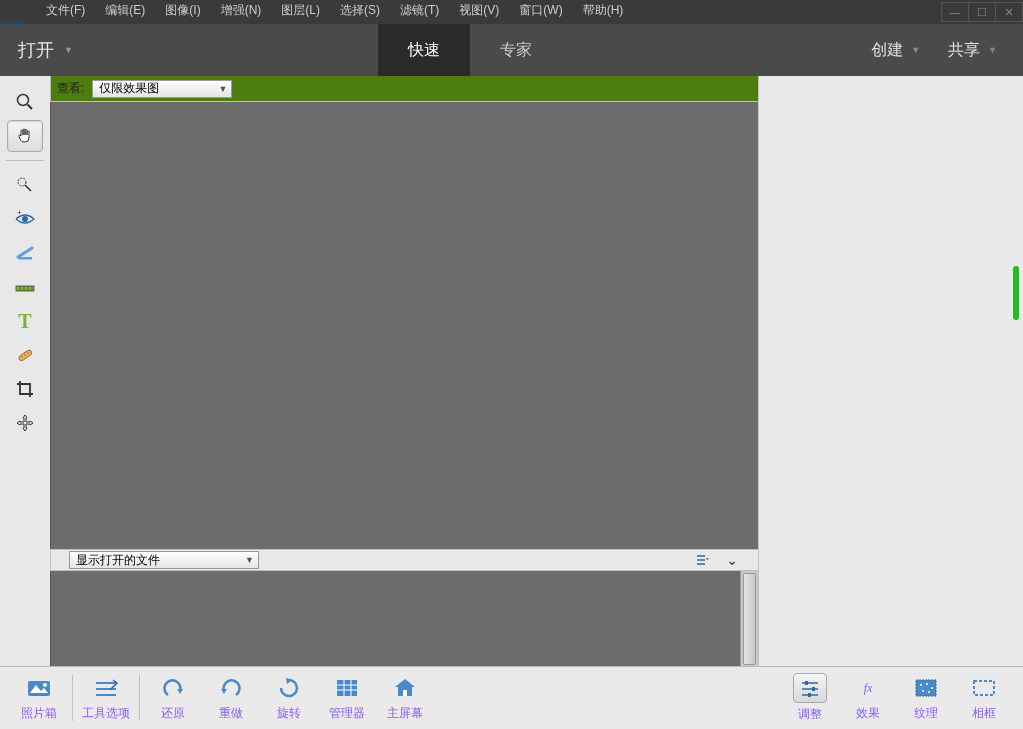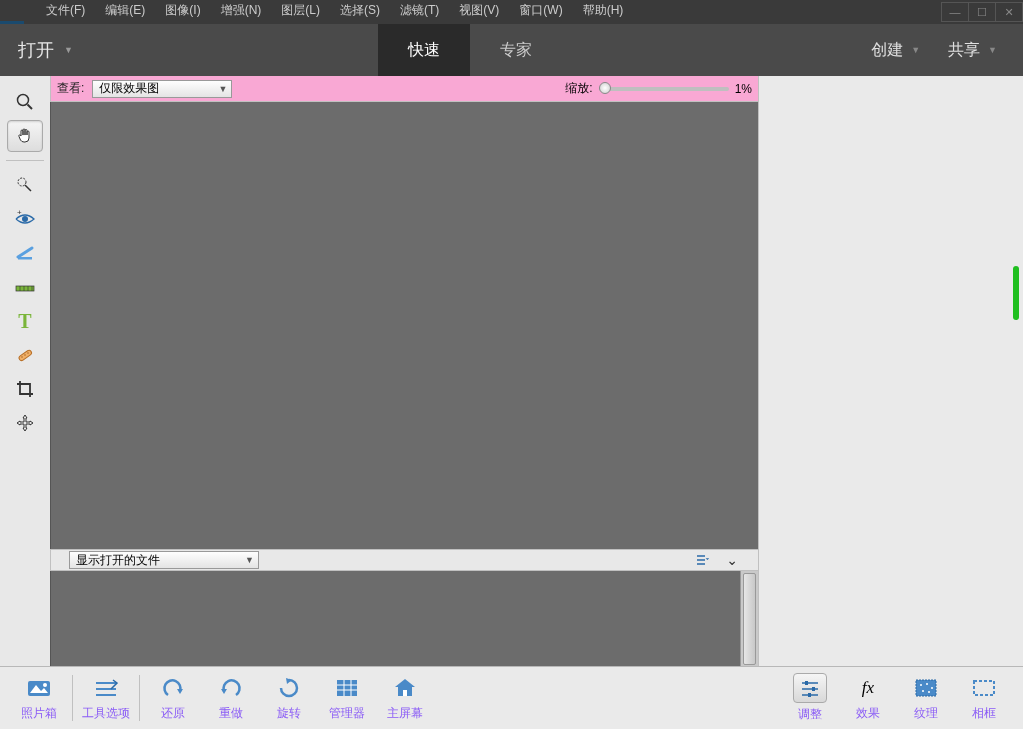--- a/index.html
+++ b/index.html
@@ -28,21 +28,21 @@
 .right-action .tri { font-size: 9px; margin-left: 8px; color: #888; }
 
 
 .left-toolbar { position: absolute; top: 76px; left: 0; width: 50px; bottom: 63px; background: #e8e8e8; padding: 6px 0; }
 .tool-section { display: flex; flex-direction: column; align-items: center; gap: 2px; padding: 4px 0; }
 .tool-sep { height: 1px; background: #c0c0c0; margin: 4px 6px; }
 .tool { width: 36px; height: 32px; display: flex; align-items: center; justify-content: center; border-radius: 4px; cursor: pointer; font-size: 18px; }
 .tool.active { background: linear-gradient(#f5f5f5,#ddd); border: 1px solid #aaa; box-shadow: inset 0 1px 2px rgba(0,0,0,0.15); }
 
 
-.options-bar { position: absolute; top: 76px; left: 50px; right: 265px; height: 26px; background: #f9a8d4; display: flex; align-items: center; padding: 0 6px; border-bottom: 1px solid #c0c0c0; border-left: 1px solid #c0c0c0; }
+.options-bar { position: absolute; top: 76px; left: 50px; right: 265px; height: 26px; background: #4d7c0f; display: flex; align-items: center; padding: 0 6px; border-bottom: 1px solid #c0c0c0; border-left: 1px solid #c0c0c0; }
 .opt-label { font-size: 12px; color: #222; margin-right: 8px; }
 .opt-drop { min-width: 140px; height: 18px; background: linear-gradient(#fefefe,#e4e4e4); border: 1px solid #999; font-size: 12px; display: flex; align-items: center; justify-content: space-between; padding: 0 4px 0 6px; cursor: pointer; }
 .opt-drop .tri { font-size: 9px; color: #555; }
 .zoom-group { margin-left: auto; display: flex; align-items: center; gap: 6px; }
 .zoom-slider { width: 130px; height: 4px; background: #bfbfbf; border-radius: 2px; position: relative; }
 .zoom-thumb { width: 12px; height: 12px; border-radius: 50%; background: radial-gradient(#fff,#ccc); border: 1px solid #888; position: absolute; top: -5px; left: 0; cursor: pointer; }
 .zoom-val { font-size: 12px; }
 
 
 .canvas-wrap { position: absolute; top: 102px; left: 50px; right: 265px; bottom: 180px; background: #6c6c6c; border-left: 1px solid #555; }
@@ -193,27 +193,20 @@
       </div>
   </div>
 </div>
 
 <div class="options-bar">
   <span class="opt-label">查看:</span>
   <div class="opt-drop">
     <span>仅限效果图</span>
     <span class="tri">▼</span>
   </div>
-  <div class="zoom-group">
-    <span style="font-size:12px;">缩放:</span>
-    <div class="zoom-slider">
-      <div class="zoom-thumb"></div>
-    </div>
-    <span class="zoom-val">1%</span>
-  </div>
 </div>
 
 <div class="canvas-wrap"></div>
 
 <div class="mid-bar">
   <div class="opt-drop" style="min-width:190px;">
     <span>显示打开的文件</span>
     <span class="tri">▼</span>
   </div>
   <div class="mid-right">
@@ -323,21 +316,21 @@
           <line x1="3" y1="11" x2="19" y2="11" stroke="#2a6aa8" stroke-width="1.5"></line>
           <rect x="13" y="9" width="3" height="4" fill="#2a6aa8"></rect>
           <line x1="3" y1="17" x2="19" y2="17" stroke="#2a6aa8" stroke-width="1.5"></line>
           <rect x="9" y="15" width="3" height="4" fill="#2a6aa8"></rect>
         </svg>
       </div>
     <span class="lbl">调整</span>
   </div>
   <div class="bb-item">
     <div class="ic">
-        <span style="font-style:italic;font-size:17px;color:#000000;font-family:serif;">fx</span>
+        <span style="font-style:italic;font-size:12px;color:#8b5cf6;font-family:serif;">fx</span>
       </div>
     <span class="lbl">效果</span>
   </div>
   <div class="bb-item">
     <div class="ic">
         <svg width="24" height="20" viewBox="0 0 24 20">
           <rect x="2" y="2" width="20" height="16" fill="#4a8ac8"></rect>
           <rect x="2" y="2" width="20" height="16" fill="none" stroke="#2a6aa8" stroke-dasharray="2 1"></rect>
           <circle cx="7" cy="7" r="1" fill="#fff"></circle>
           <circle cx="13" cy="6" r="1" fill="#fff"></circle>

